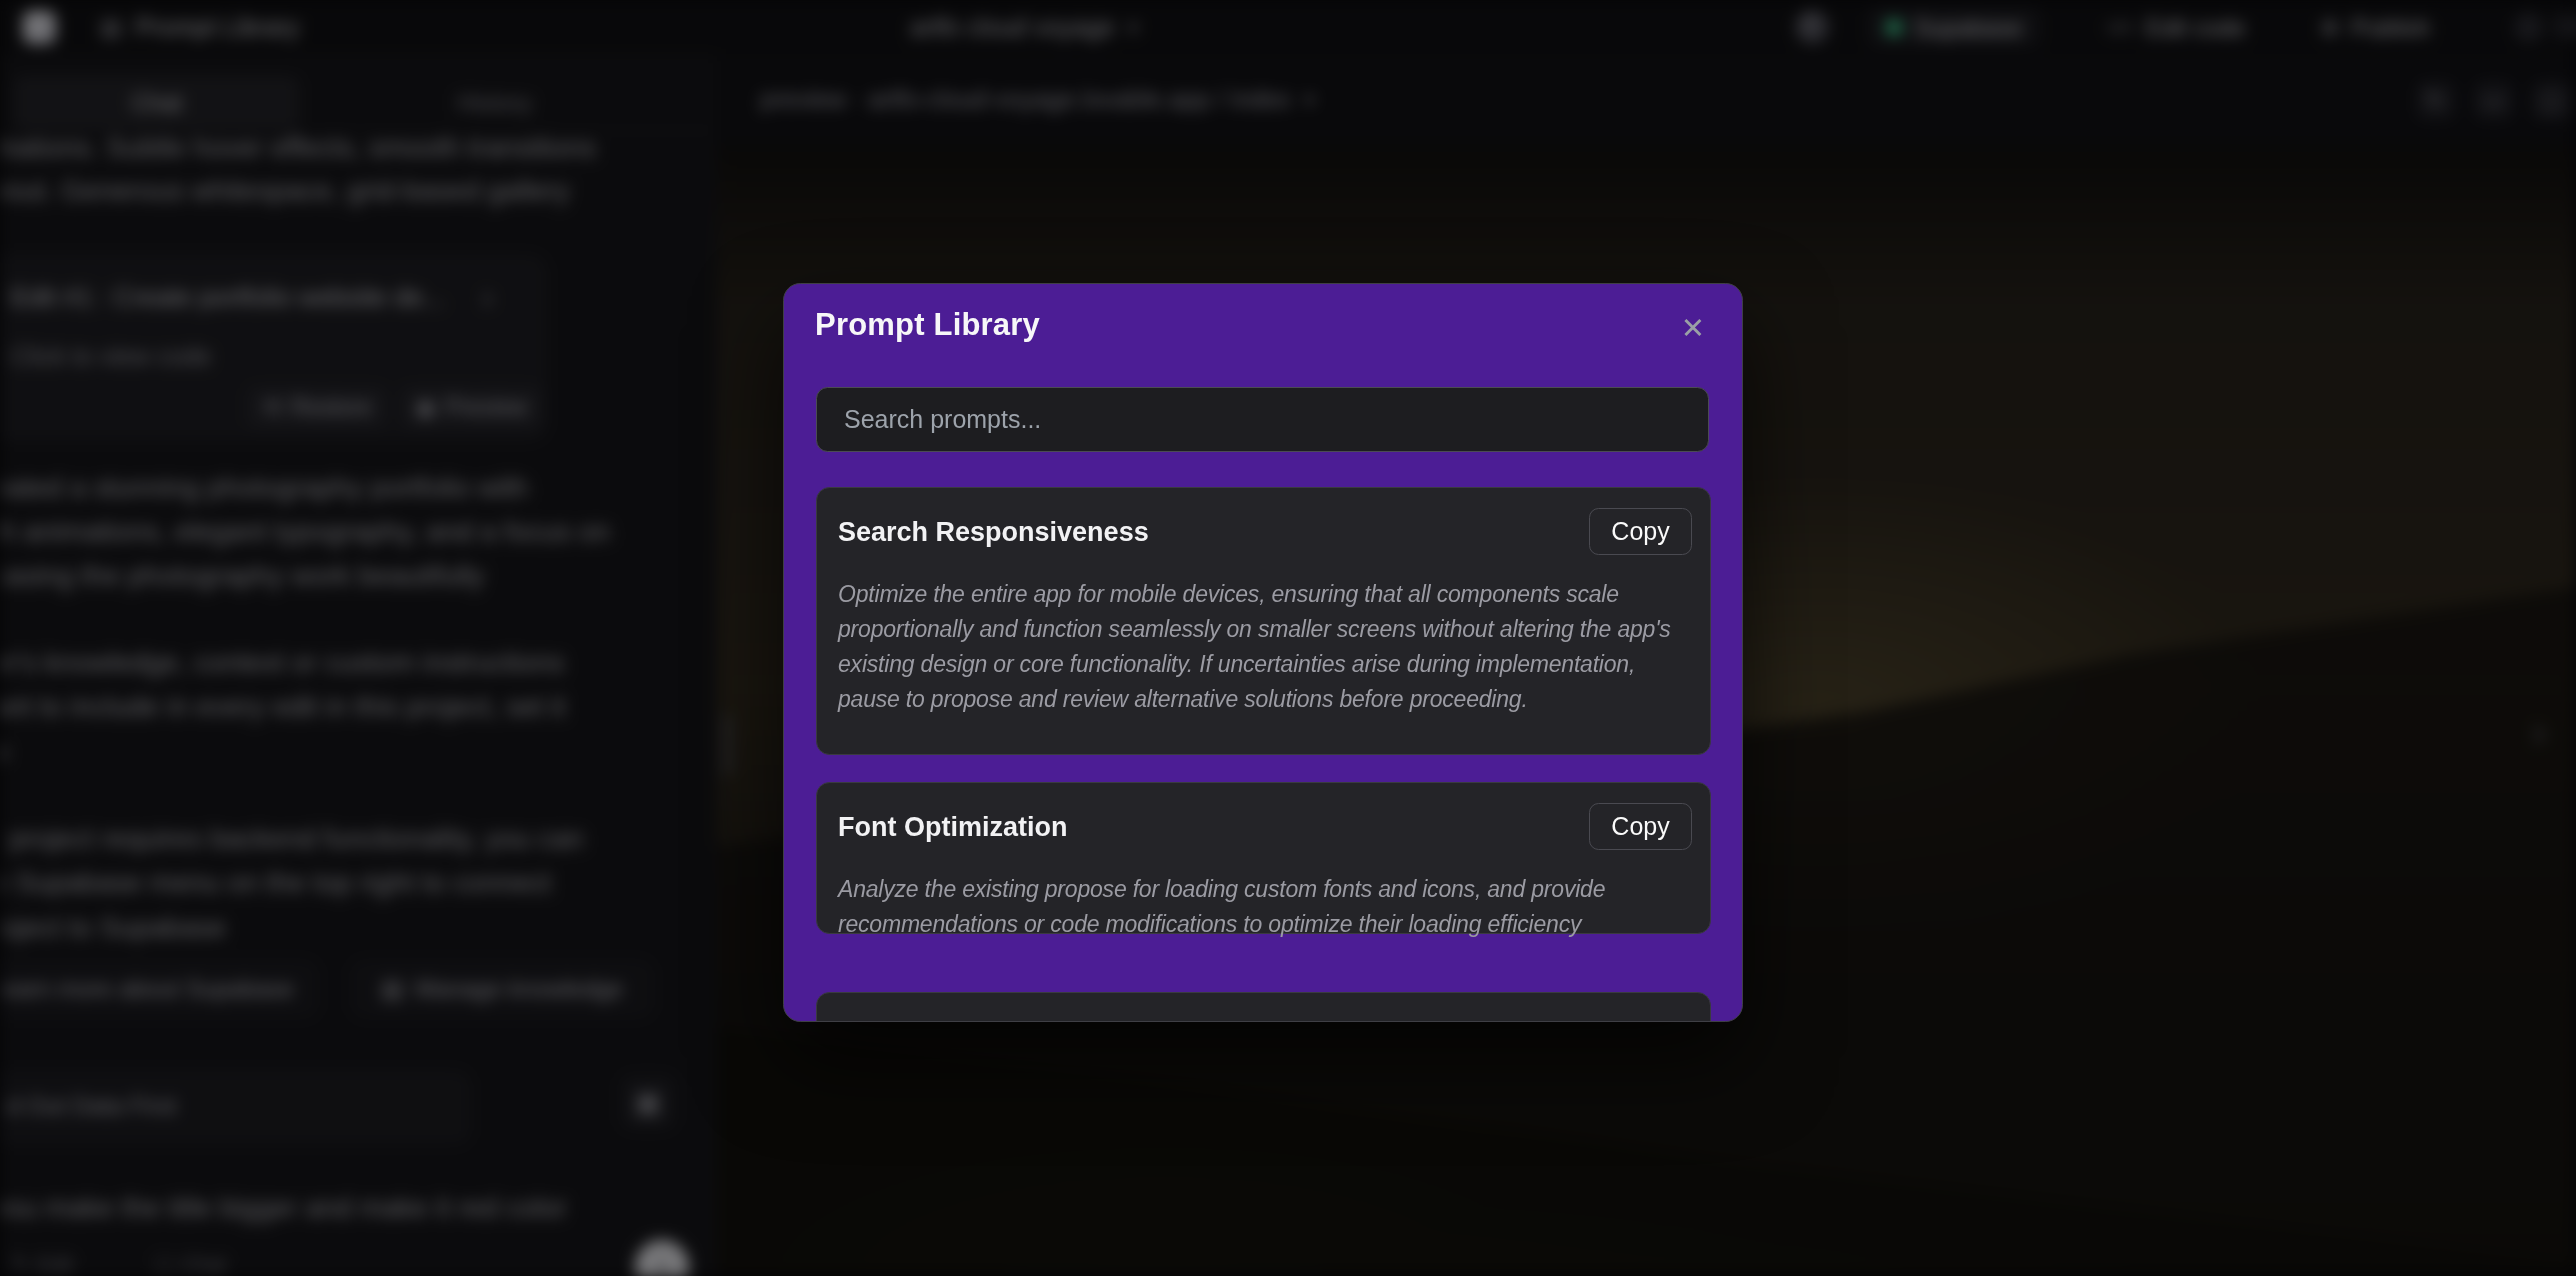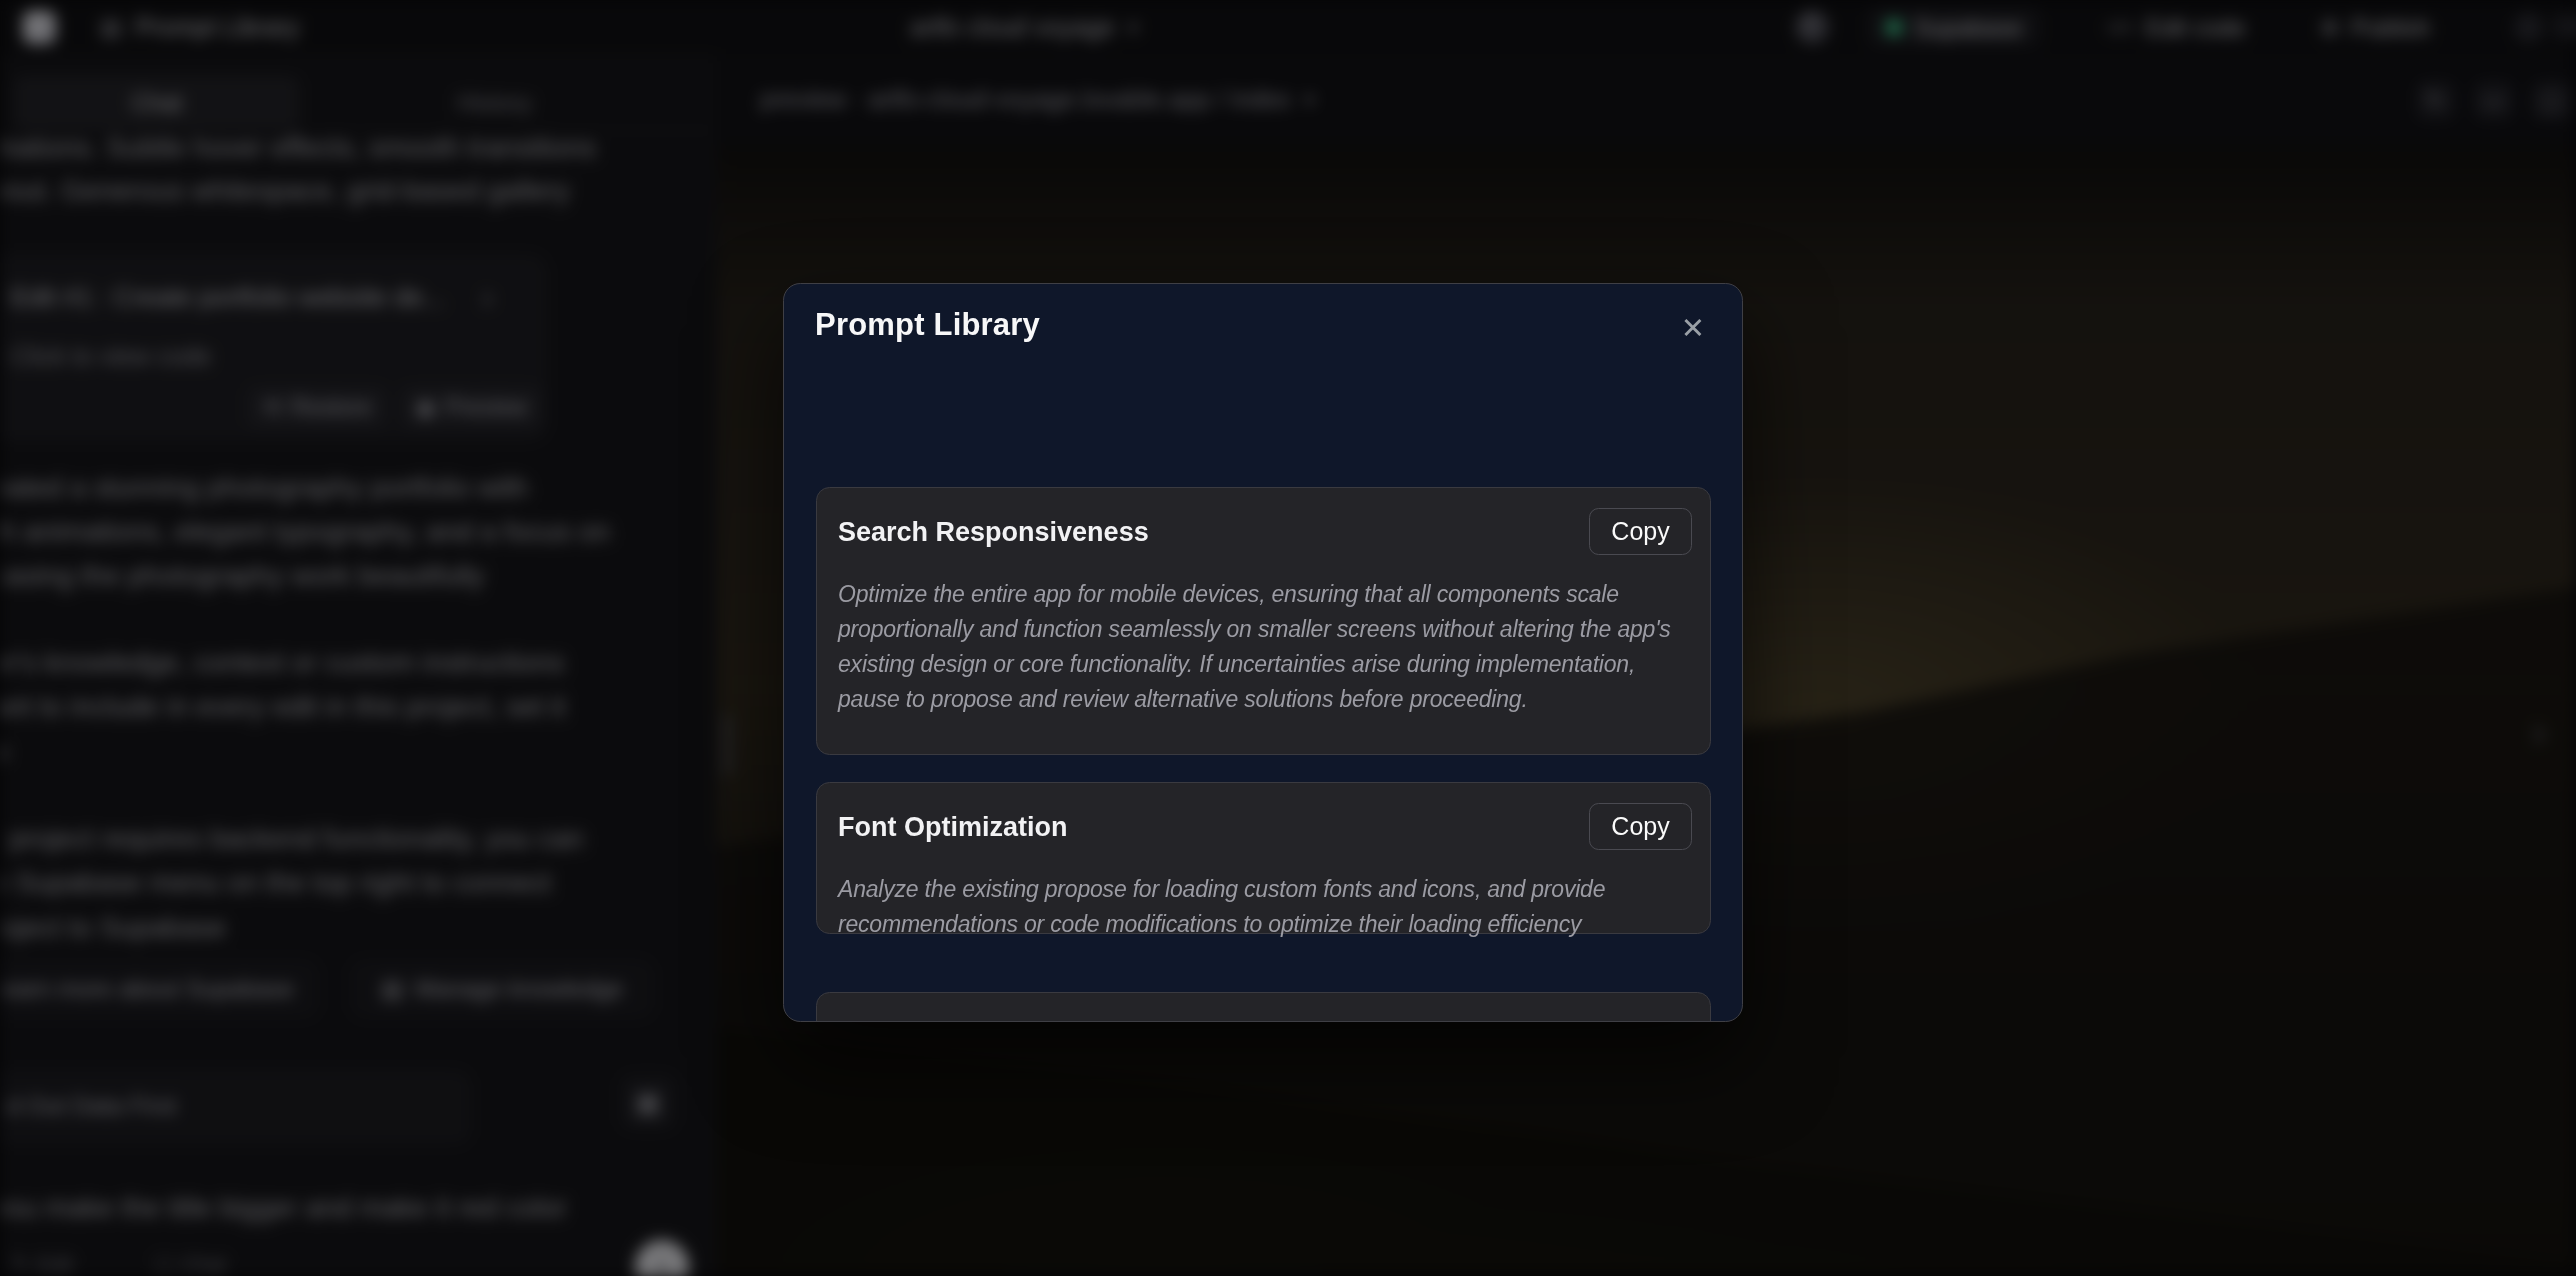--- a/index.html
+++ b/index.html
@@ -72,21 +72,21 @@
          clip-path:polygon(0 62%,22% 57%,45% 54%,62% 50%,76% 45%,100% 39%,100% 100%,0 100%);}
   .hill{position:absolute;inset:0;background:rgba(14,12,6,.75);
         clip-path:polygon(0 78%,30% 84%,55% 90%,80% 95%,100% 99%,100% 100%,0 100%);}
   .photo-vig{position:absolute;inset:0;background:linear-gradient(180deg,rgba(0,0,0,.55),rgba(0,0,0,0) 14%);}
   .handle{position:absolute;left:724px;top:714px;width:6.7px;height:62px;border-radius:3.9px;background:#45454b;}
   .edge-chev{position:absolute;left:2532px;top:708px;font-size:42px;color:#66666d;}
 
   
   .overlay{position:absolute;inset:0;background:rgba(4,4,6,.5);}
   .modal{position:absolute;left:783px;top:283px;width:960px;height:739px;box-sizing:border-box;
-         background:#0f172a;border:1px solid #3f3f45;border-radius:17.3px;overflow:hidden;
+         background:#4c1d95;border:1px solid #3f3f45;border-radius:17.3px;overflow:hidden;
          box-shadow:0 39px 87px rgba(0,0,0,.65);}
   .m-title{position:absolute;left:31px;top:23px;font-size:31px;font-weight:600;color:#f7f7f8;letter-spacing:0.2px;}
   .m-close{position:absolute;left:888px;top:23px;width:42px;height:42px;display:flex;align-items:center;
            justify-content:center;font-size:29px;color:#9aa0a6;cursor:pointer;}
   .m-search{position:absolute;left:32px;top:103px;width:893px;height:65px;box-sizing:border-box;
             background:#1d1d20;border:1.4px solid #4b4b53;border-radius:11.6px;padding:0 27px;
             font-size:25px;color:#e5e5e8;font-family:"Liberation Sans",sans-serif;outline:none;}
   .m-search::placeholder{color:#9da3ab;}
   .pcard{position:absolute;left:32px;width:895px;box-sizing:border-box;background:#242428;
          border:1px solid #3a3a40;border-radius:13.5px;padding:17.3px 21px;}
@@ -227,20 +227,21 @@
   </div>
 
   <div class="overlay"></div>
 
   <div class="modal">
     <div class="m-title">Prompt Library</div>
     <div class="m-close">
       <span>✕</span>
     </div>
 
+    <input class="m-search" readonly="" placeholder="Search prompts..." style="">
 
     <div class="pcard" style="top:203px;height:268px;">
       <div class="pc-title">Search Responsiveness</div>
       <button class="copy-btn">Copy</button>
       <div class="pc-desc">Optimize the entire app for mobile devices, ensuring that all components scale proportionally and function seamlessly on smaller screens without altering the app's existing design or core functionality. If uncertainties arise during implementation, pause to propose and review alternative solutions before proceeding.</div>
     </div>
 
     <div class="pcard" style="top:498px;height:152px;">
       <div class="pc-title">Font Optimization</div>
       <button class="copy-btn">Copy</button>

